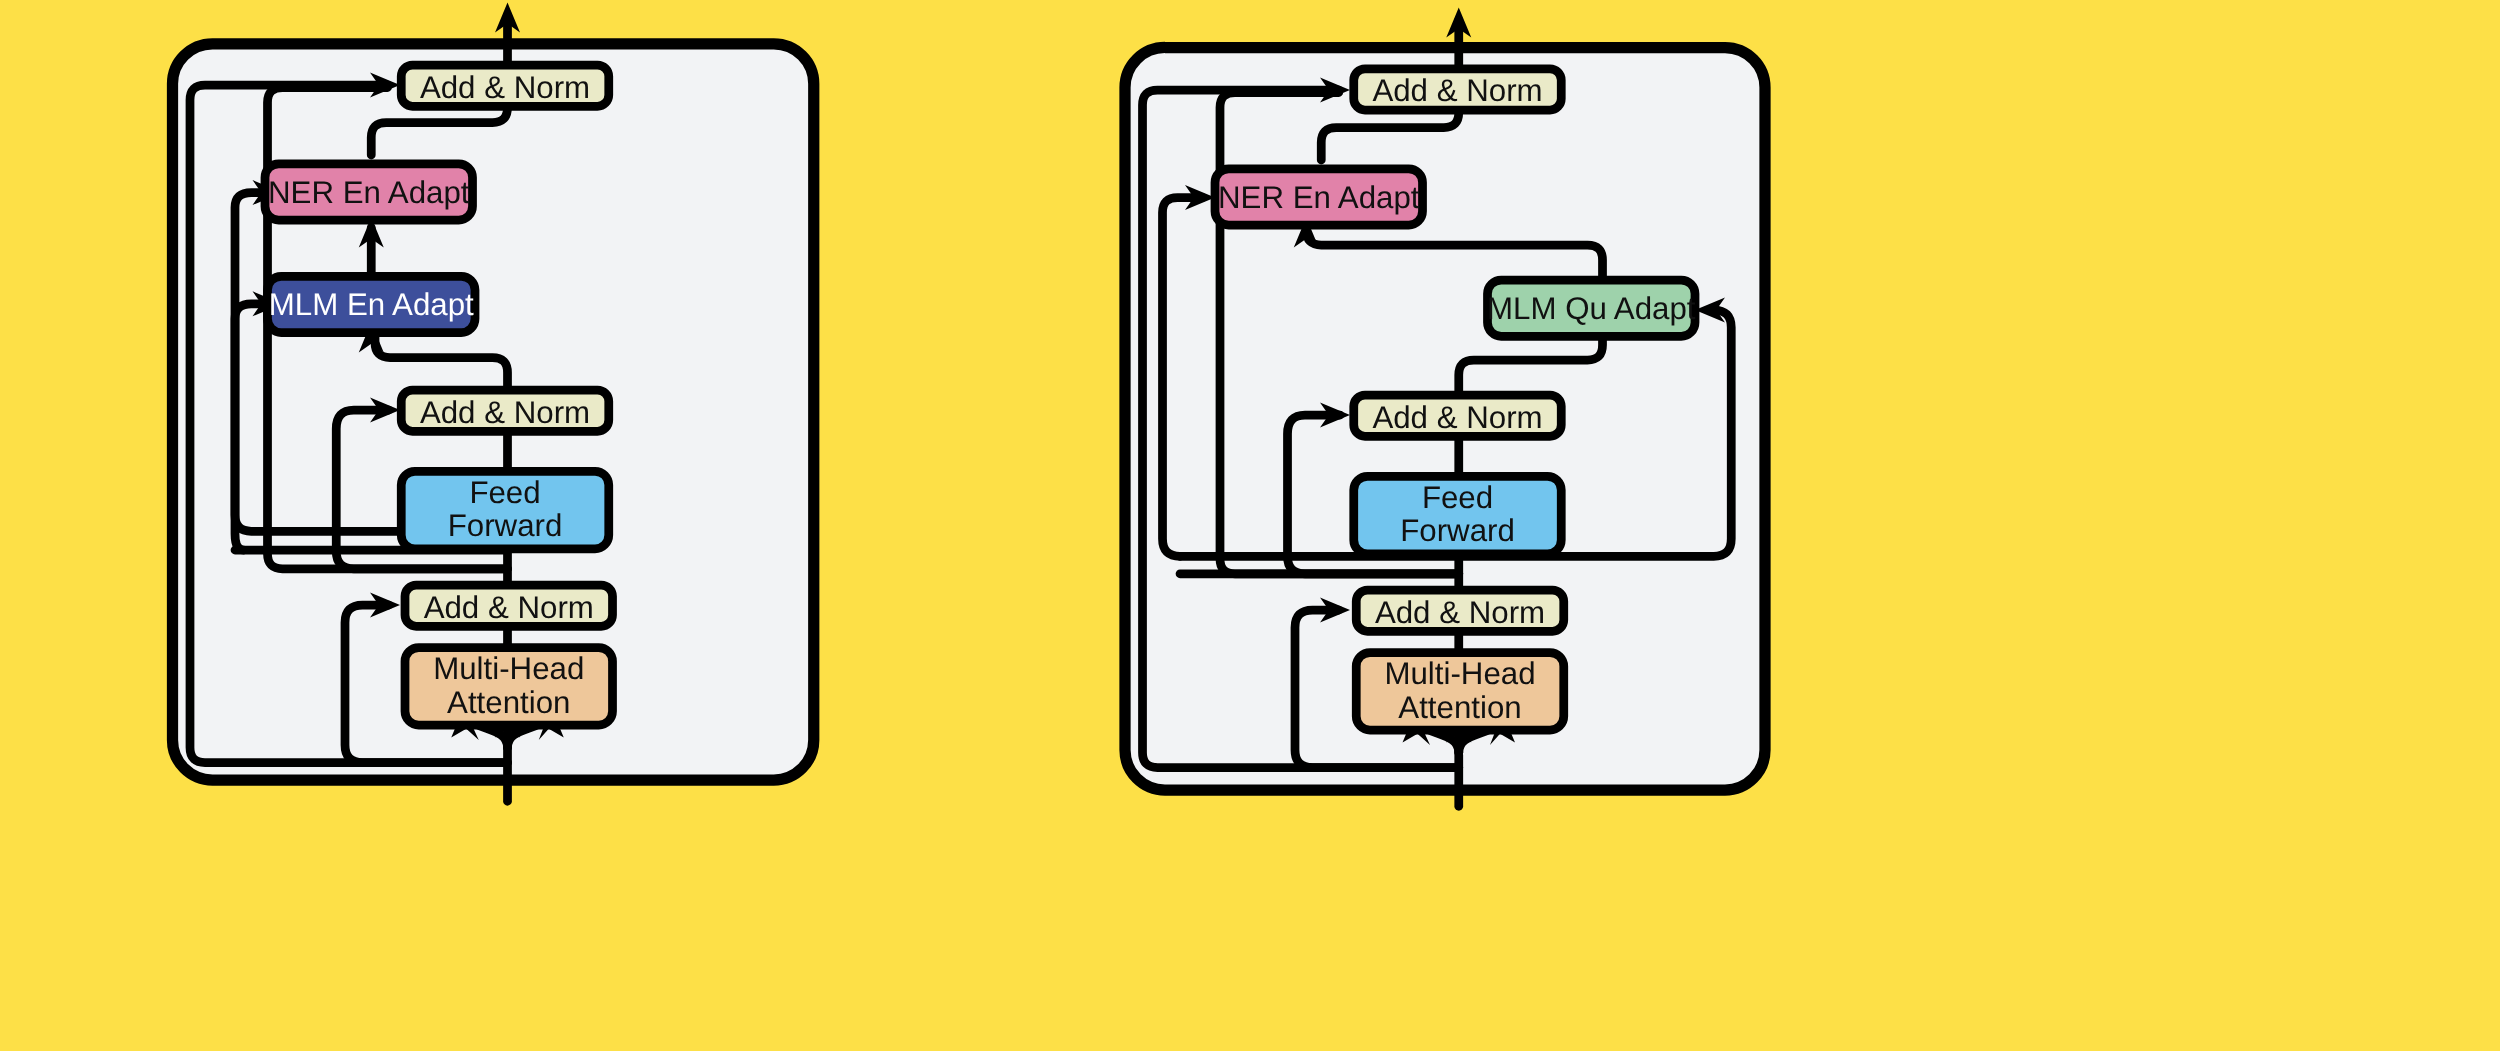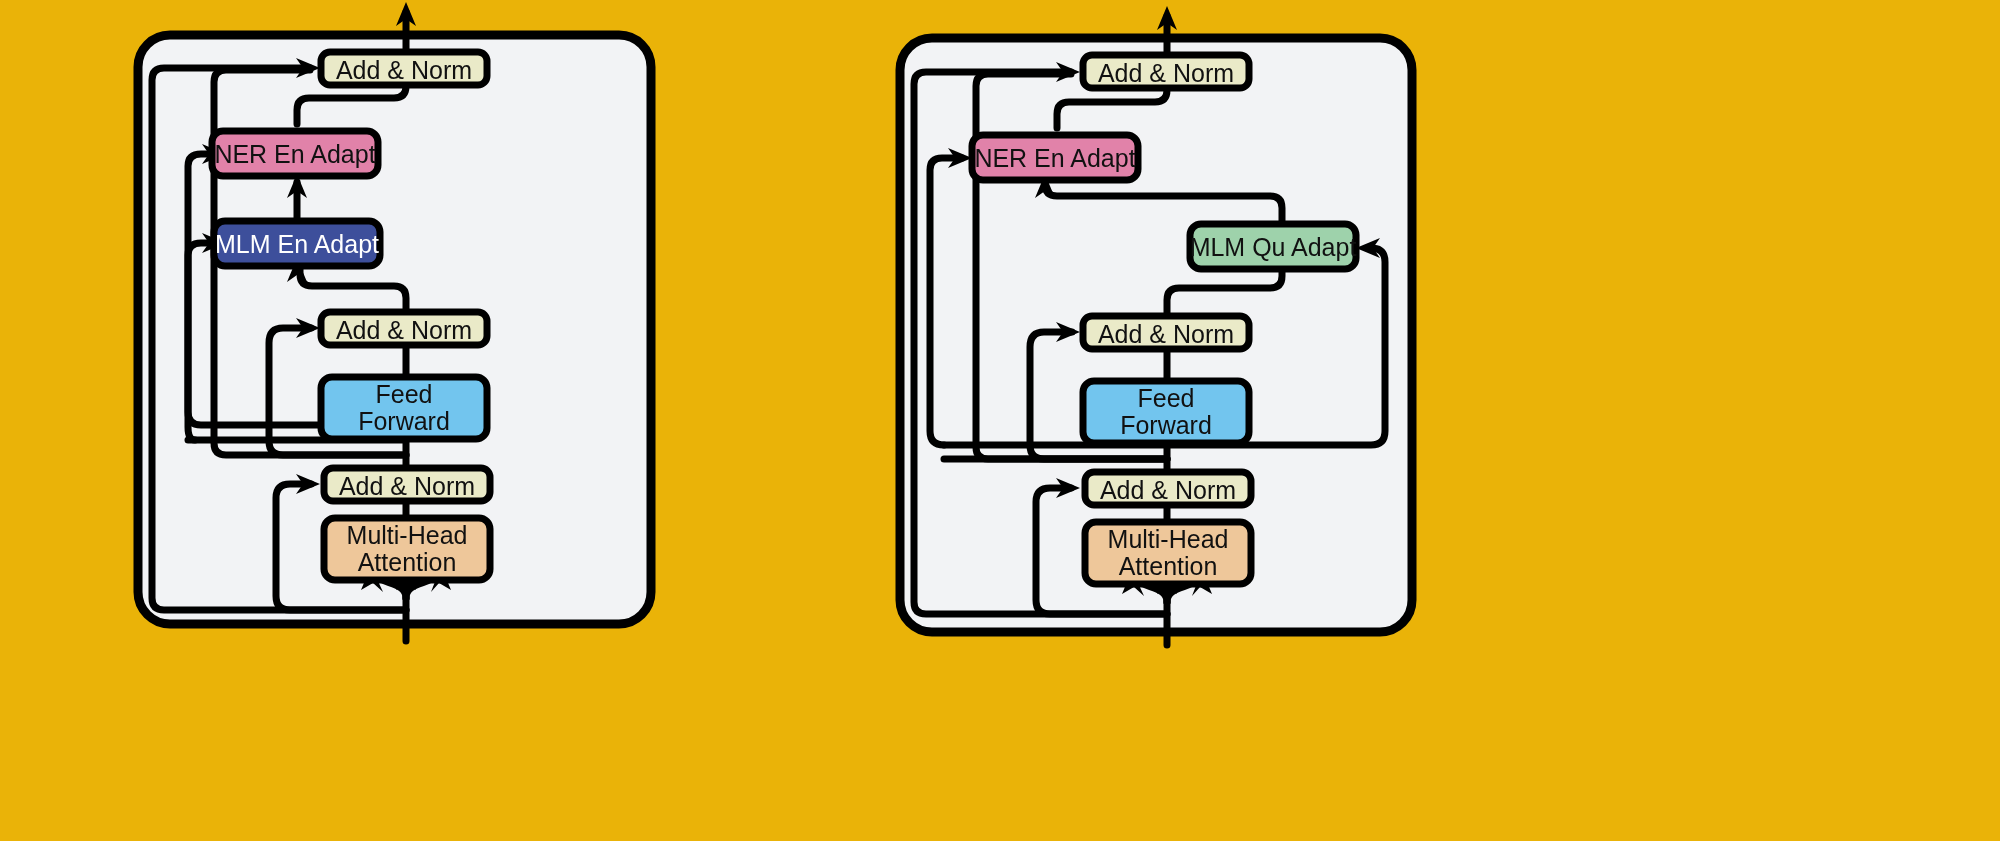--- a/index.html
+++ b/index.html
@@ -1,18 +1,18 @@
 <!DOCTYPE html>
 <html><head>
 <meta charset="utf-8">
 <style>
   html,body{margin:0;padding:0;background:#ffffff;}
   body{width:2000px;height:841px;overflow:hidden;
        font-family:"Liberation Sans","DejaVu Sans",sans-serif;}
-  #stage{position:relative;width:2000px;height:841px;background:#eab308;}
+  #stage{position:relative;width:2000px;height:841px;background:#fde047;}
   svg.diagram{position:absolute;top:0;left:0;width:2000px;height:841px;}
   .wire{fill:none;stroke:#000000;stroke-width:7;stroke-linecap:round;stroke-linejoin:round;}
   .panel{fill:#f2f3f5;stroke:#000000;stroke-width:9;}
   .nodebox{stroke:#000000;stroke-width:7;}
   .nodelabel{font-family:"Liberation Sans","DejaVu Sans",sans-serif;
        font-size:25px;text-anchor:middle;dominant-baseline:central;fill:#111111;}
   .nodelabel.light{fill:#ffffff;}
 </style>
 </head>
 <body>

